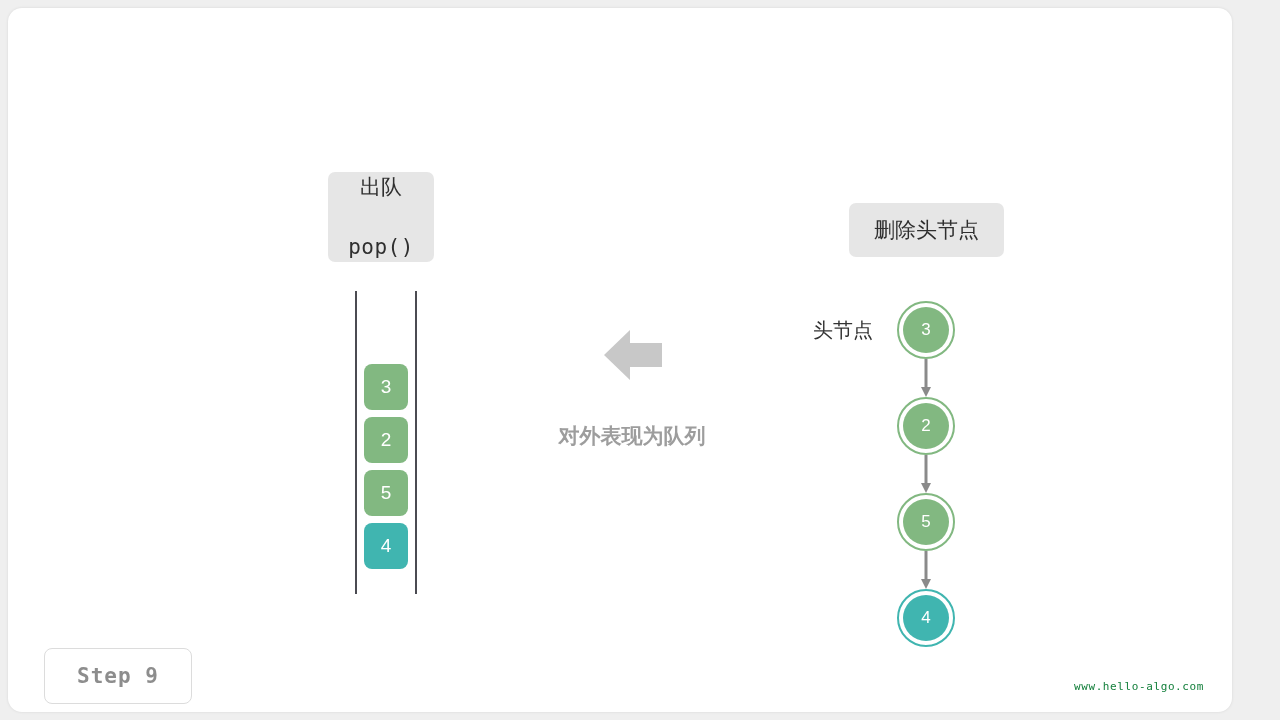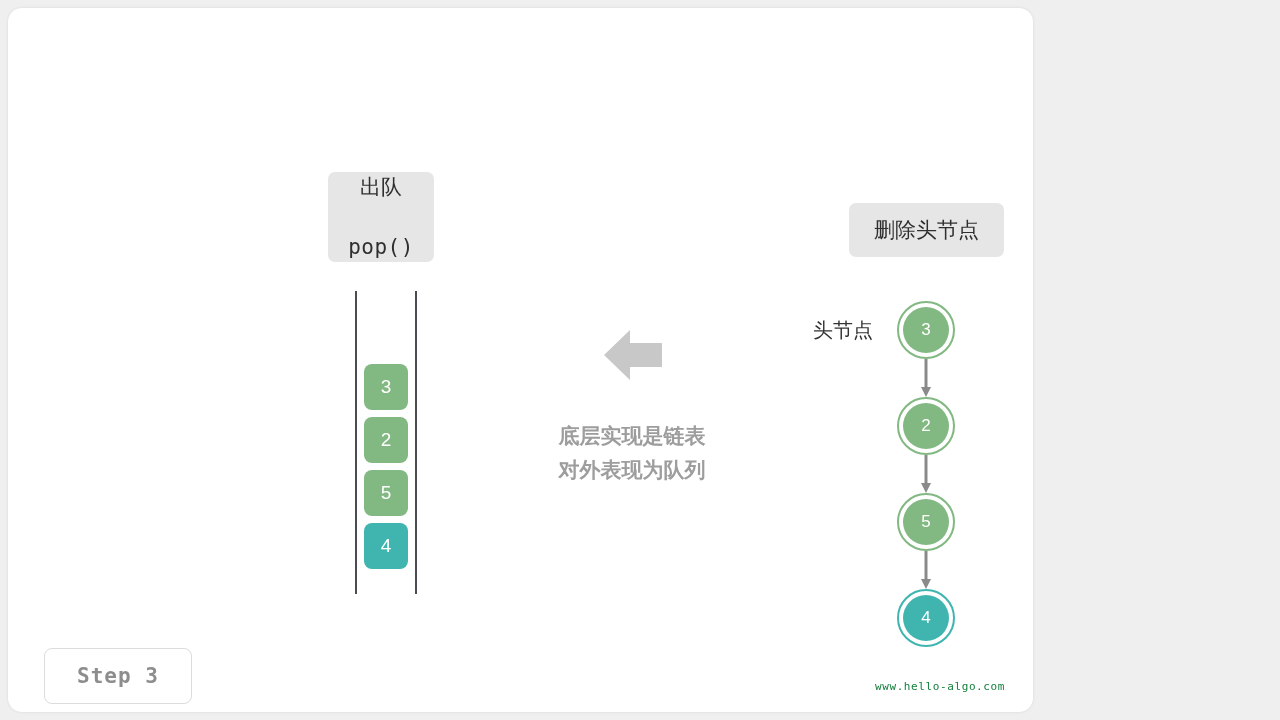--- a/index.html
+++ b/index.html
@@ -16,21 +16,21 @@
   #canvas {
     position: relative;
     width: 1280px;
     height: 720px;
     background: #efefef;
   }
   .card {
     position: absolute;
     left: 8px;
     top: 8px;
-    width: 1025px;
+    width: 1224px;
     height: 704px;
     background: #ffffff;
     border-radius: 14px;
     box-shadow: 0 0 3px rgba(0,0,0,0.10);
   }
 
   
   .chip {
     position: absolute;
     background: #e6e6e6;
@@ -213,21 +213,20 @@
         </div>
     </div>
 
     <div id="big-arrow">
       <svg width="58" height="54" viewBox="0 0 58 54">
         <polygon points="0,27 26,2 26,15 58,15 58,39 26,39 26,52" fill="#c8c8c8"></polygon>
       </svg>
     </div>
 
     <div id="caption">
-      <div>底层实现是链表</div>
       <div>对外表现为队列</div>
     </div>
 
     <div id="linked-list">
         <div class="node" style="top: 8px; border-color: rgb(130, 184, 129);">
           <div class="node-inner" style="background: rgb(130, 184, 129);">
             <span>3</span>
           </div>
         </div>
         <div class="node-label" style="top: 8px;">头节点</div>
@@ -253,18 +252,18 @@
             <line x1="5" y1="0" x2="5" y2="30" stroke="#8a8a8a" stroke-width="3"></line>
             <polygon points="0,28 10,28 5,38" fill="#8a8a8a"></polygon>
           </svg></div>
         <div class="node" style="top: 296px; border-color: rgb(64, 181, 176);">
           <div class="node-inner" style="background: rgb(64, 181, 176);">
             <span>4</span>
           </div>
         </div>
       </div>
 
-    <div id="step-badge">Step 3</div>
+    <div id="step-badge">Step 9</div>
 
     <div id="watermark">www.hello-algo.com</div>
 
   </div>
 </div>
 
 </body></html>

